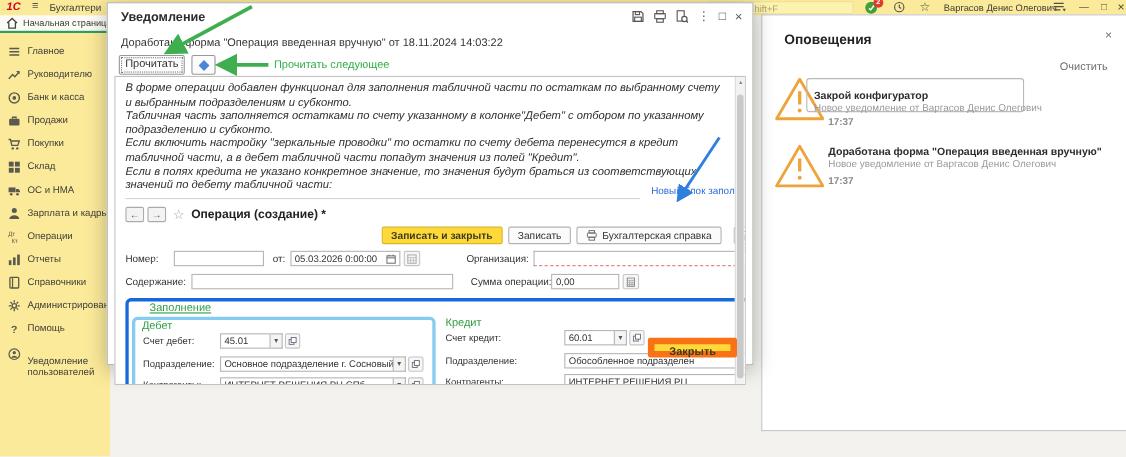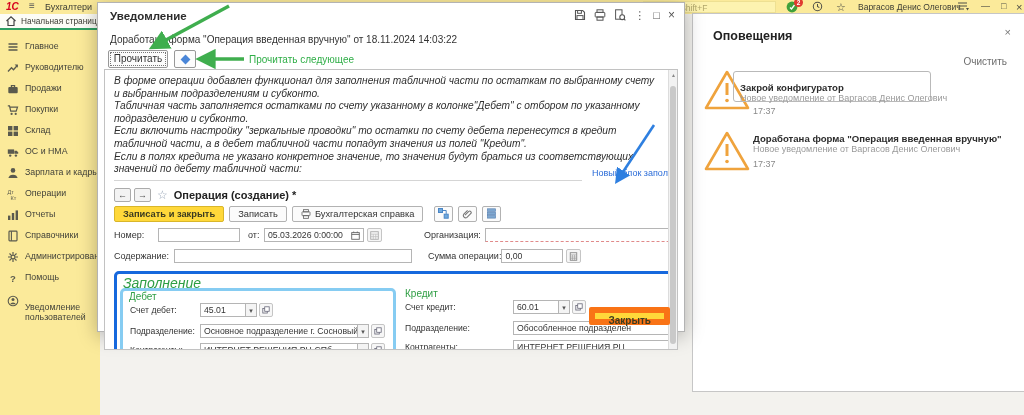--- a/index.html
+++ b/index.html
@@ -50,55 +50,55 @@
   .bodytext { padding:5px 20px 0 9px; font-size:10.2px; line-height:12.6px; color:#2f2f2f;font-style:italic; }
   .sep { border:none; border-top:1px solid #d5d5d5; margin:4px 95px 0 9px; }
 
   .form { position:relative; margin-left:9px; width:620px; font-size:9px; color:#333; }
   .navrow { display:flex; align-items:center; gap:3px; margin-top:7px; }
   .navbtn { width:17px; height:14px; background:#f3f3f3; border:1px solid #ababab; border-radius:2px; font-size:9px; color:#555; text-align:center; line-height:12px; }
   .star { color:#9aa7b8; font-size:12px; margin:0 3px; }
   .form-title { font-size:11px; font-weight:bold; color:#222; }
   .annotation { position:absolute; left:487px; top:98px; font-size:9px; color:#2b6cd8; white-space:nowrap; }
 
-  .toolrow { display:flex; align-items:center; gap:5px; margin-top:4px; }
+  .toolrow { display:flex; align-items:center; gap:5px; margin-top:4px;justify-content:flex-end; }
   .ybtn { background:#ffd83a; border:1px solid #d9b62a; border-radius:2px; font-size:9.3px; font-weight:bold; color:#3a3a20; padding:2px 8px; }
   .gbtn { background:#fbfbfb; border:1px solid #b2b2b2; border-radius:2px; font-size:9.3px; color:#333; padding:2px 8px; display:flex; align-items:center; gap:4px; }
   .ibtn { width:19px; height:16px; background:#fbfbfb; border:1px solid #b2b2b2; border-radius:2px; display:flex; align-items:center; justify-content:center; }
 
   .frow { display:flex; align-items:center; margin-top:6px; height:15px; }
   .flabel { white-space:nowrap; }
   .finput { border:1px solid #b5b5b5; height:14px; background:#fff; position:relative; font-size:8.7px; line-height:13px; padding:0 3px; white-space:nowrap; overflow:hidden; }
   .req { border-bottom:1px dashed #e08a8a; }
   .mini { width:15px; height:14px; border:1px solid #c5c5c5; border-radius:2px; background:#f6f6f6; display:flex; align-items:center; justify-content:center; margin-left:3px; }
   .dd { width:11px; height:14px; border:1px solid #b5b5b5; border-left:none; background:#f4f4f4; font-size:7px; color:#555; text-align:center; line-height:13px; }
 
   .fillblock { position:relative; margin-top:7px; width:572px; height:90px; border:3px solid #1668dd; border-radius:5px; background:#fff; }
-  .fill-link { position:absolute; left:6px; top:1px; font-size:14px; color:#2f9e44; text-decoration:underline; cursor:pointer;font-style:italic; }
+  .fill-link { position:absolute; left:19px; top:1px; font-size:10px; color:#2f9e44; text-decoration:underline; cursor:pointer; }
   .debitbox { position:absolute; left:3px; top:14px; width:276px; height:67px; border:3px solid #86ccf2; border-radius:5px; background:#fff; }
   .sect-lbl { font-size:10px; color:#2f9e44; }
   .srow { position:absolute; display:flex; align-items:center; height:15px; }
   .srow .flabel { font-size:8.6px; }
 
   .close-btn { position:absolute; right:14px; bottom:6px; height:18px; line-height:16px; padding:0 13px; background:#ffd83a; border:6px solid #f97316; border-radius:2px; font-size:10px; font-weight:bold; color:#3c3c20; cursor:pointer; }
 
   .scrollbar { position:absolute; right:0; top:0; bottom:0; width:9px; background:#f2f2f2; border-left:1px solid #dcdcdc; }
   .sb-thumb { position:absolute; left:1px; top:16px; bottom:5px; width:6px; background:#c9c9c9; border-radius:3px; }
   .sb-up { position:absolute; top:2px; left:0; width:9px; text-align:center; font-size:5px; color:#888; }
 
   .overlay-svg { position:absolute; left:0; top:0; pointer-events:none; }
 
   
   .panel { position:absolute; left:692px; top:13px; width:332px; height:379px; background:#fff; border:1px solid #c6c6c6; border-right:none; }
   .panel-title { position:absolute; left:20px; top:15px; font-size:12.5px; font-weight:bold; color:#222; }
   .panel-close { position:absolute; right:13px; top:12px; font-size:11px; color:#777; cursor:pointer; }
   .panel-clear { position:absolute; right:17px; top:42px; font-size:10px; color:#6e6e6e; cursor:pointer; }
   .ntf-title { font-size:9.6px; font-weight:bold; color:#2c2c2c; white-space:nowrap; }
   .ntf-sub { font-size:9px; color:#9a9a9a; white-space:nowrap; }
-  .ntf-time { font-size:9px; color:#8a8a8a; }
+  .ntf-time { font-size:9px; color:#8a8a8a;font-weight:bold; }
   .focusbox { position:absolute; left:40px; top:57px; width:198px; height:31px; border:1px solid #b9b9b9; border-radius:3px; padding:10px 6px; }
 </style>
 </head>
 <body>
 
 <div class="topbar">
   <span class="logo">1С</span>
   <span class="hamburger">≡</span>
   <span class="app-title">Бухгалтери</span>
   <div class="search-box">Ctrl+Shift+F</div>
@@ -143,20 +143,27 @@
         <path d="M1.5,3 h9 M1.5,6 h9 M1.5,9 h9" stroke="#5a5a4e" stroke-width="1.4"></path>
       </svg>
     <span class="lbl">Главное</span>
   </div>
   <div class="side-item">
     <svg class="icon12" viewBox="0 0 12 12">
         <path d="M1,9.5 L4.5,5.8 L6.5,7.8 L10.5,3.3" stroke="#5a5a4e" stroke-width="1.3" fill="none"></path>
         <path d="M7.6,2.6 h3.2 v3.2 z" fill="#5a5a4e"></path>
       </svg>
     <span class="lbl">Руководителю</span>
+  </div>
+  <div class="side-item">
+    <svg class="icon12" viewBox="0 0 12 12">
+        <circle cx="6" cy="6" r="4.6" fill="none" stroke="#5a5a4e" stroke-width="1.3"></circle>
+        <circle cx="6" cy="6" r="1.7" fill="#5a5a4e"></circle>
+      </svg>
+    <span class="lbl">Банк и касса</span>
   </div>
   <div class="side-item">
     <svg class="icon12" viewBox="0 0 12 12">
         <rect x="1.3" y="4" width="9.4" height="6.2" rx="1" fill="#5a5a4e"></rect>
         <path d="M4.4,4 V2.6 h3.2 V4" stroke="#5a5a4e" stroke-width="1.2" fill="none"></path>
       </svg>
     <span class="lbl">Продажи</span>
   </div>
   <div class="side-item">
     <svg class="icon12" viewBox="0 0 12 12">

